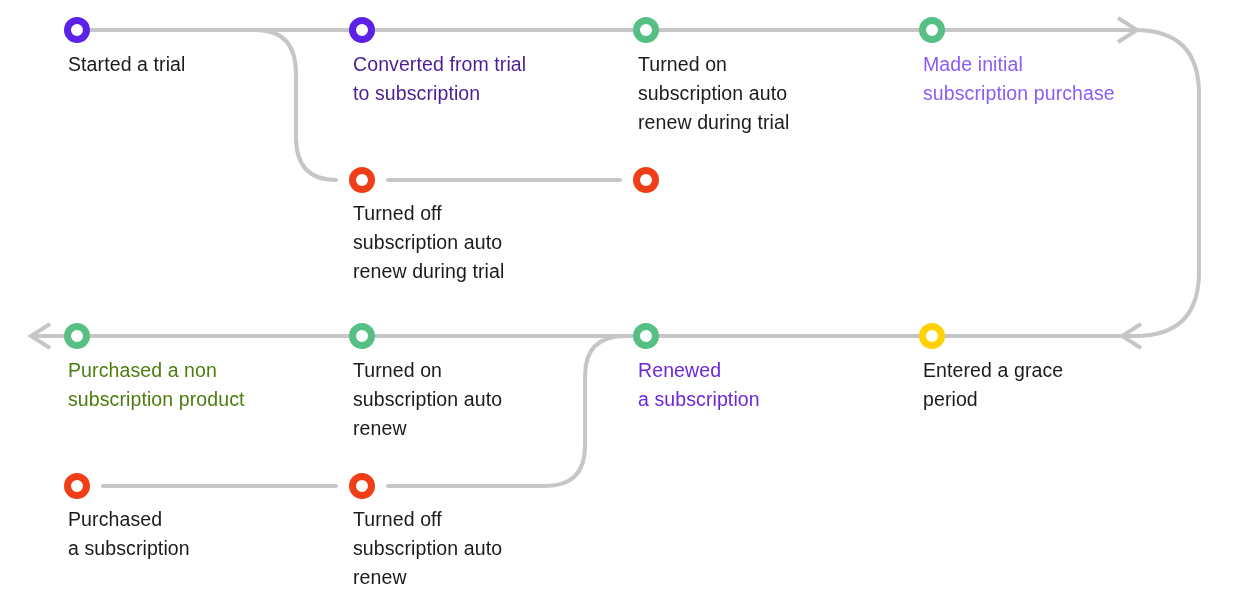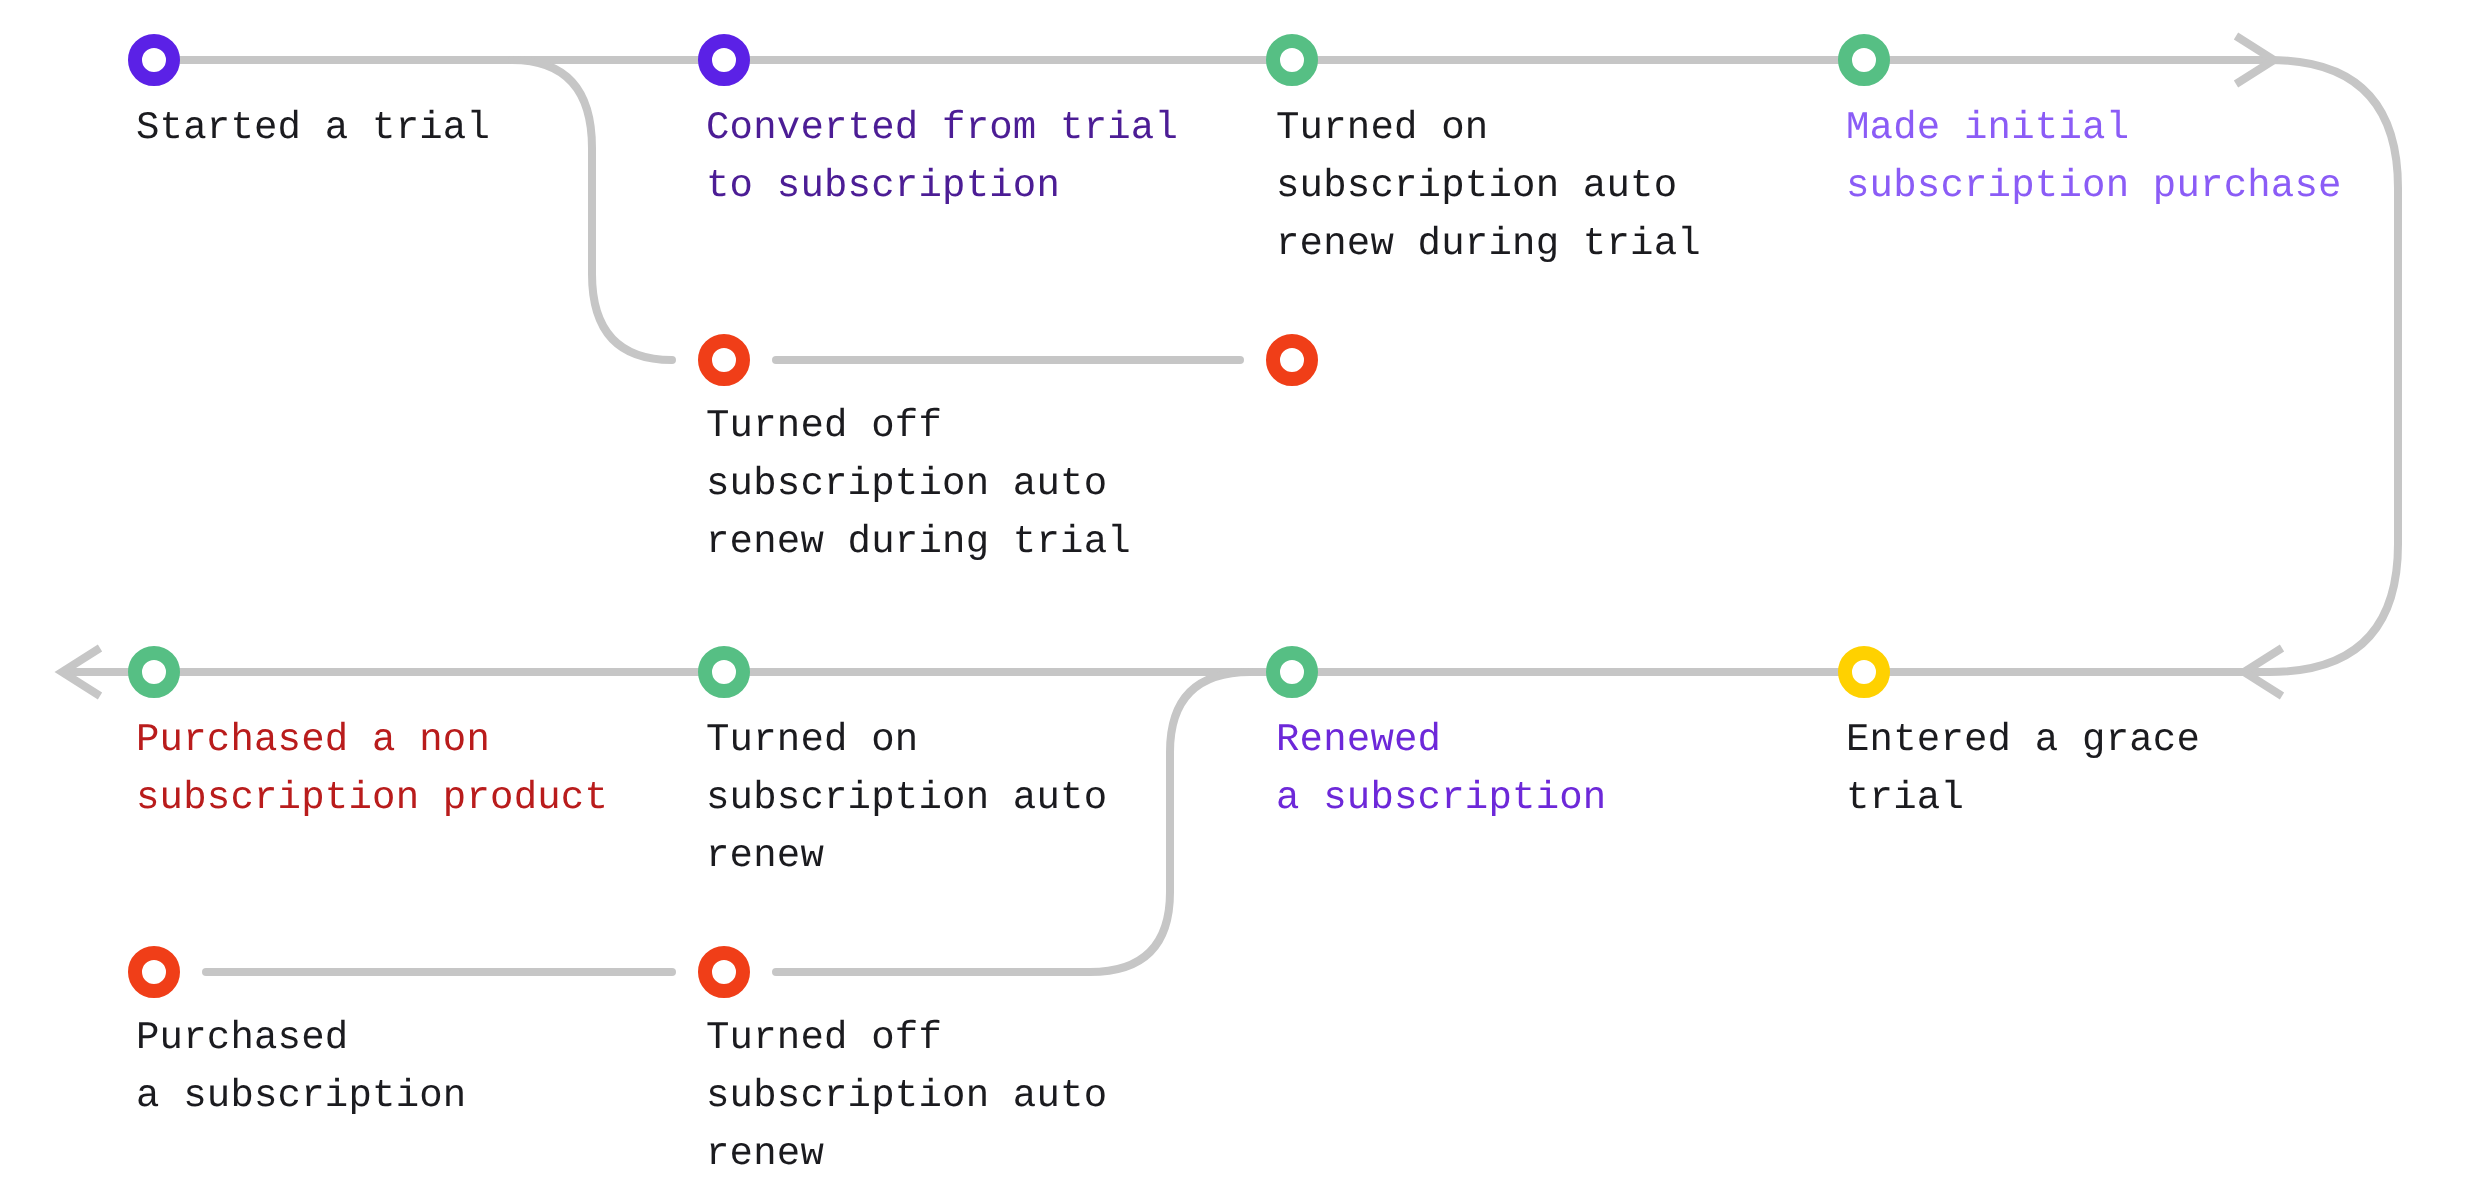--- a/index.html
+++ b/index.html
@@ -12,21 +12,20 @@
     width: 1241px;
     height: 599px;
     font-family: "Liberation Sans", "DejaVu Sans", sans-serif;
     overflow: hidden;
   }
   #diagram {
     position: relative;
     width: 1241px;
     height: 438px;
     background: #ffffff;
-    font-family: Liberation Mono, monospace;
   }
   #wires {
     position: absolute;
     left: 0;
     top: 0;
     width: 1241px;
     height: 599px;
     pointer-events: none;
   }
   .node {
@@ -93,35 +92,35 @@
 subscription purchase</div>
 
   <div class="node" style="left: 362px; top: 180px; border-color: rgb(240, 62, 24);"></div>
   <div class="label" style="left: 353px; top: 199px; color: rgb(27, 27, 31);">Turned off
 subscription auto
 renew during trial</div>
 
   <div class="node" style="left: 646px; top: 180px; border-color: rgb(240, 62, 24);"></div>
 
   <div class="node" style="left: 77px; top: 336px; border-color: rgb(86, 191, 132);"></div>
-  <div class="label" style="left: 68px; top: 356px; color: #b91c1c;">Purchased a non
+  <div class="label" style="left: 68px; top: 356px; color: #4d7c0f;">Purchased a non
 subscription product</div>
 
   <div class="node" style="left: 362px; top: 336px; border-color: rgb(86, 191, 132);"></div>
   <div class="label" style="left: 353px; top: 356px; color: rgb(27, 27, 31);">Turned on
 subscription auto
 renew</div>
 
   <div class="node" style="left: 646px; top: 336px; border-color: rgb(86, 191, 132);"></div>
   <div class="label" style="left: 638px; top: 356px; color: #6d28d9;">Renewed
 a subscription</div>
 
   <div class="node" style="left: 932px; top: 336px; border-color: rgb(255, 209, 0);"></div>
   <div class="label" style="left: 923px; top: 356px; color: rgb(27, 27, 31);">Entered a grace
-trial</div>
+period</div>
 
   <div class="node" style="left: 77px; top: 486px; border-color: rgb(240, 62, 24);"></div>
   <div class="label" style="left: 68px; top: 505px; color: rgb(27, 27, 31);">Purchased
 a subscription</div>
 
   <div class="node" style="left: 362px; top: 486px; border-color: rgb(240, 62, 24);"></div>
   <div class="label" style="left: 353px; top: 505px; color: rgb(27, 27, 31);">Turned off
 subscription auto
 renew</div>
 

